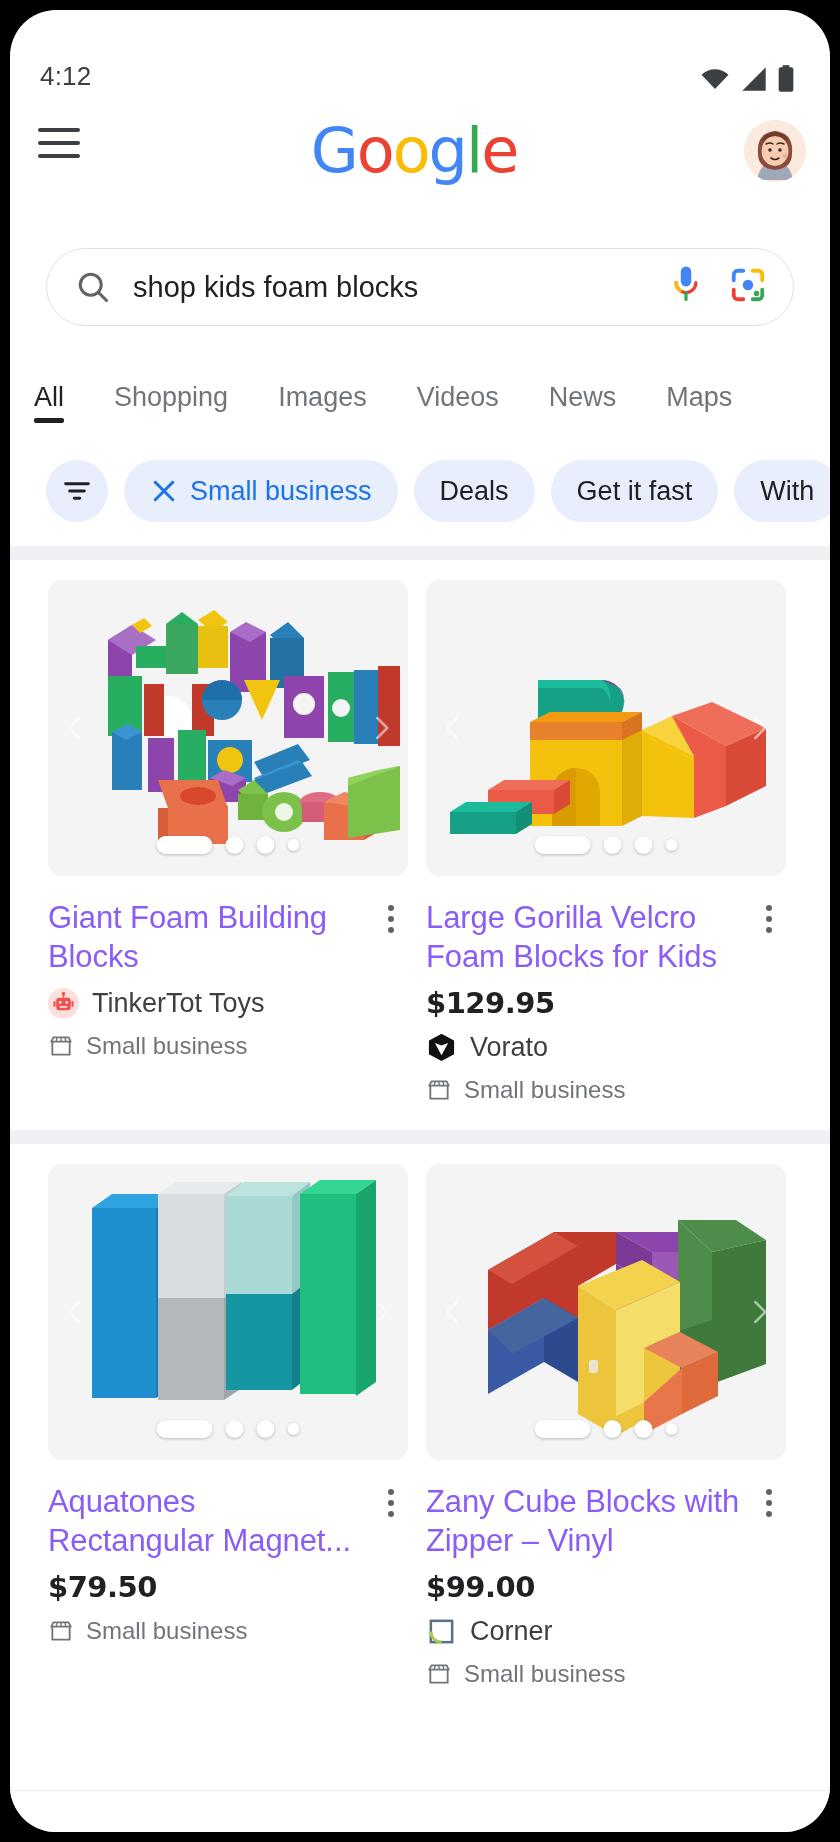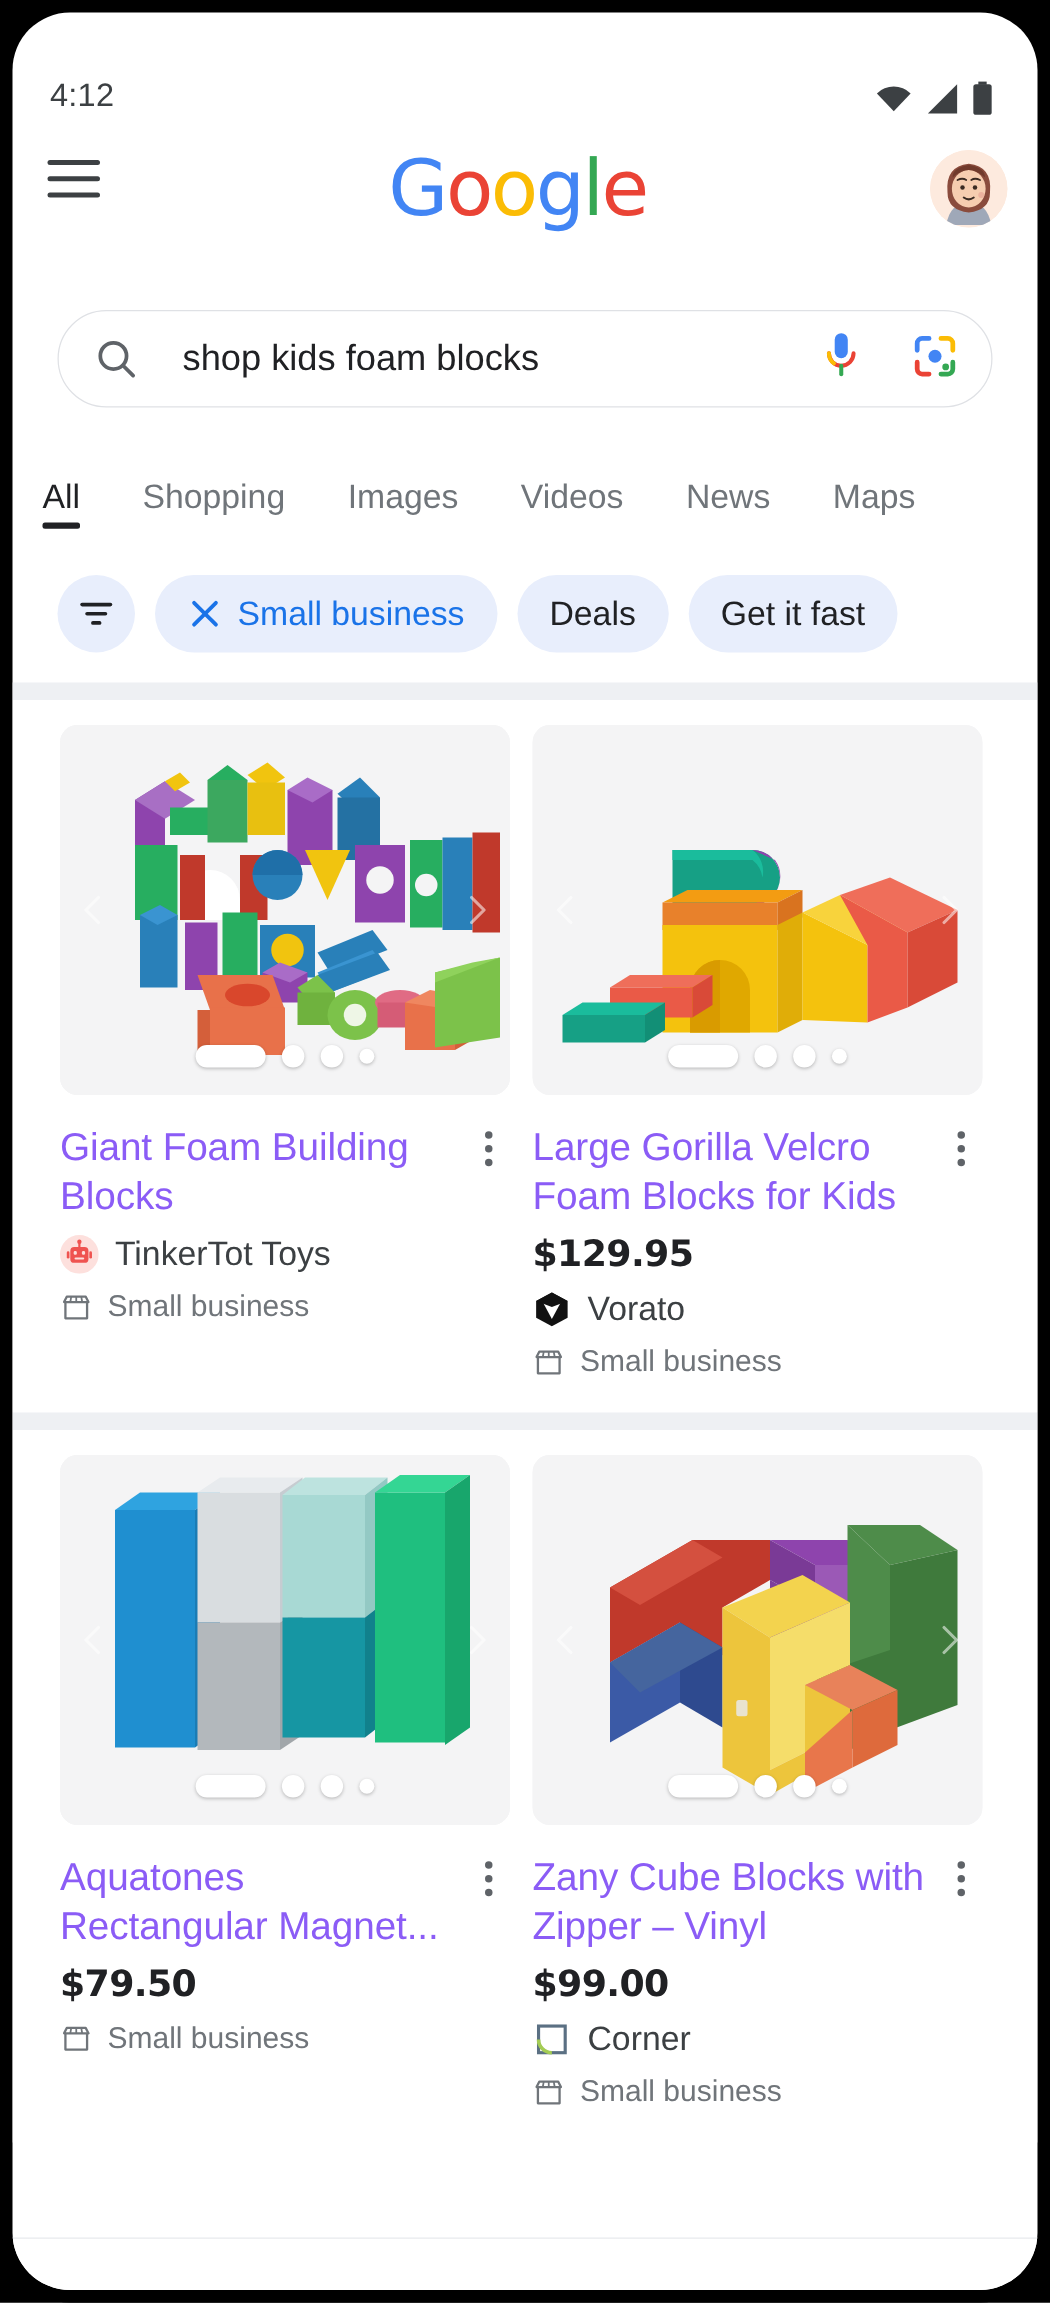--- a/index.html
+++ b/index.html
@@ -61,21 +61,21 @@
     width: 62px; height: 62px; border-radius: 50%;
     background: #fdeade; overflow: hidden; position: relative;
     flex: 0 0 auto;
   }
 
   
   .searchbar {
     position: absolute; left: 36px; top: 238px;
     width: 748px; height: 78px;
     border: 1px solid #dfe1e5; border-radius: 40px;
-    display: flex; align-items: center; gap: 13px;
+    display: flex; align-items: center; gap: 0;
     padding: 0 26px 0 28px; background:#fff;
   }
   .search-q {
     flex: 1; border: none; outline: none;
     font-size: 29px; color: #202124;
     font-family: "Liberation Sans", sans-serif;
     background: transparent; margin-left: 22px;
   }
   .search-icon-btn { display:flex; align-items:center; }
   .mic-btn { margin-right: 26px; }
@@ -270,20 +270,23 @@
         <line x1="4.5" y1="4.5" x2="19.5" y2="19.5" stroke="#1a73e8" stroke-width="2.6" stroke-linecap="round"></line>
         <line x1="19.5" y1="4.5" x2="4.5" y2="19.5" stroke="#1a73e8" stroke-width="2.6" stroke-linecap="round"></line>
       </svg>
       <span>Small business</span>
     </div>
     <div class="chip">
       <span>Deals</span>
     </div>
     <div class="chip">
       <span>Get it fast</span>
+    </div>
+    <div class="chip">
+      <span>With</span>
     </div>
   </div>
 
   <div class="results">
     <div class="divider-band"></div>
 
     <div class="result-row">
 
       <div class="card">
         <div class="card-img">

